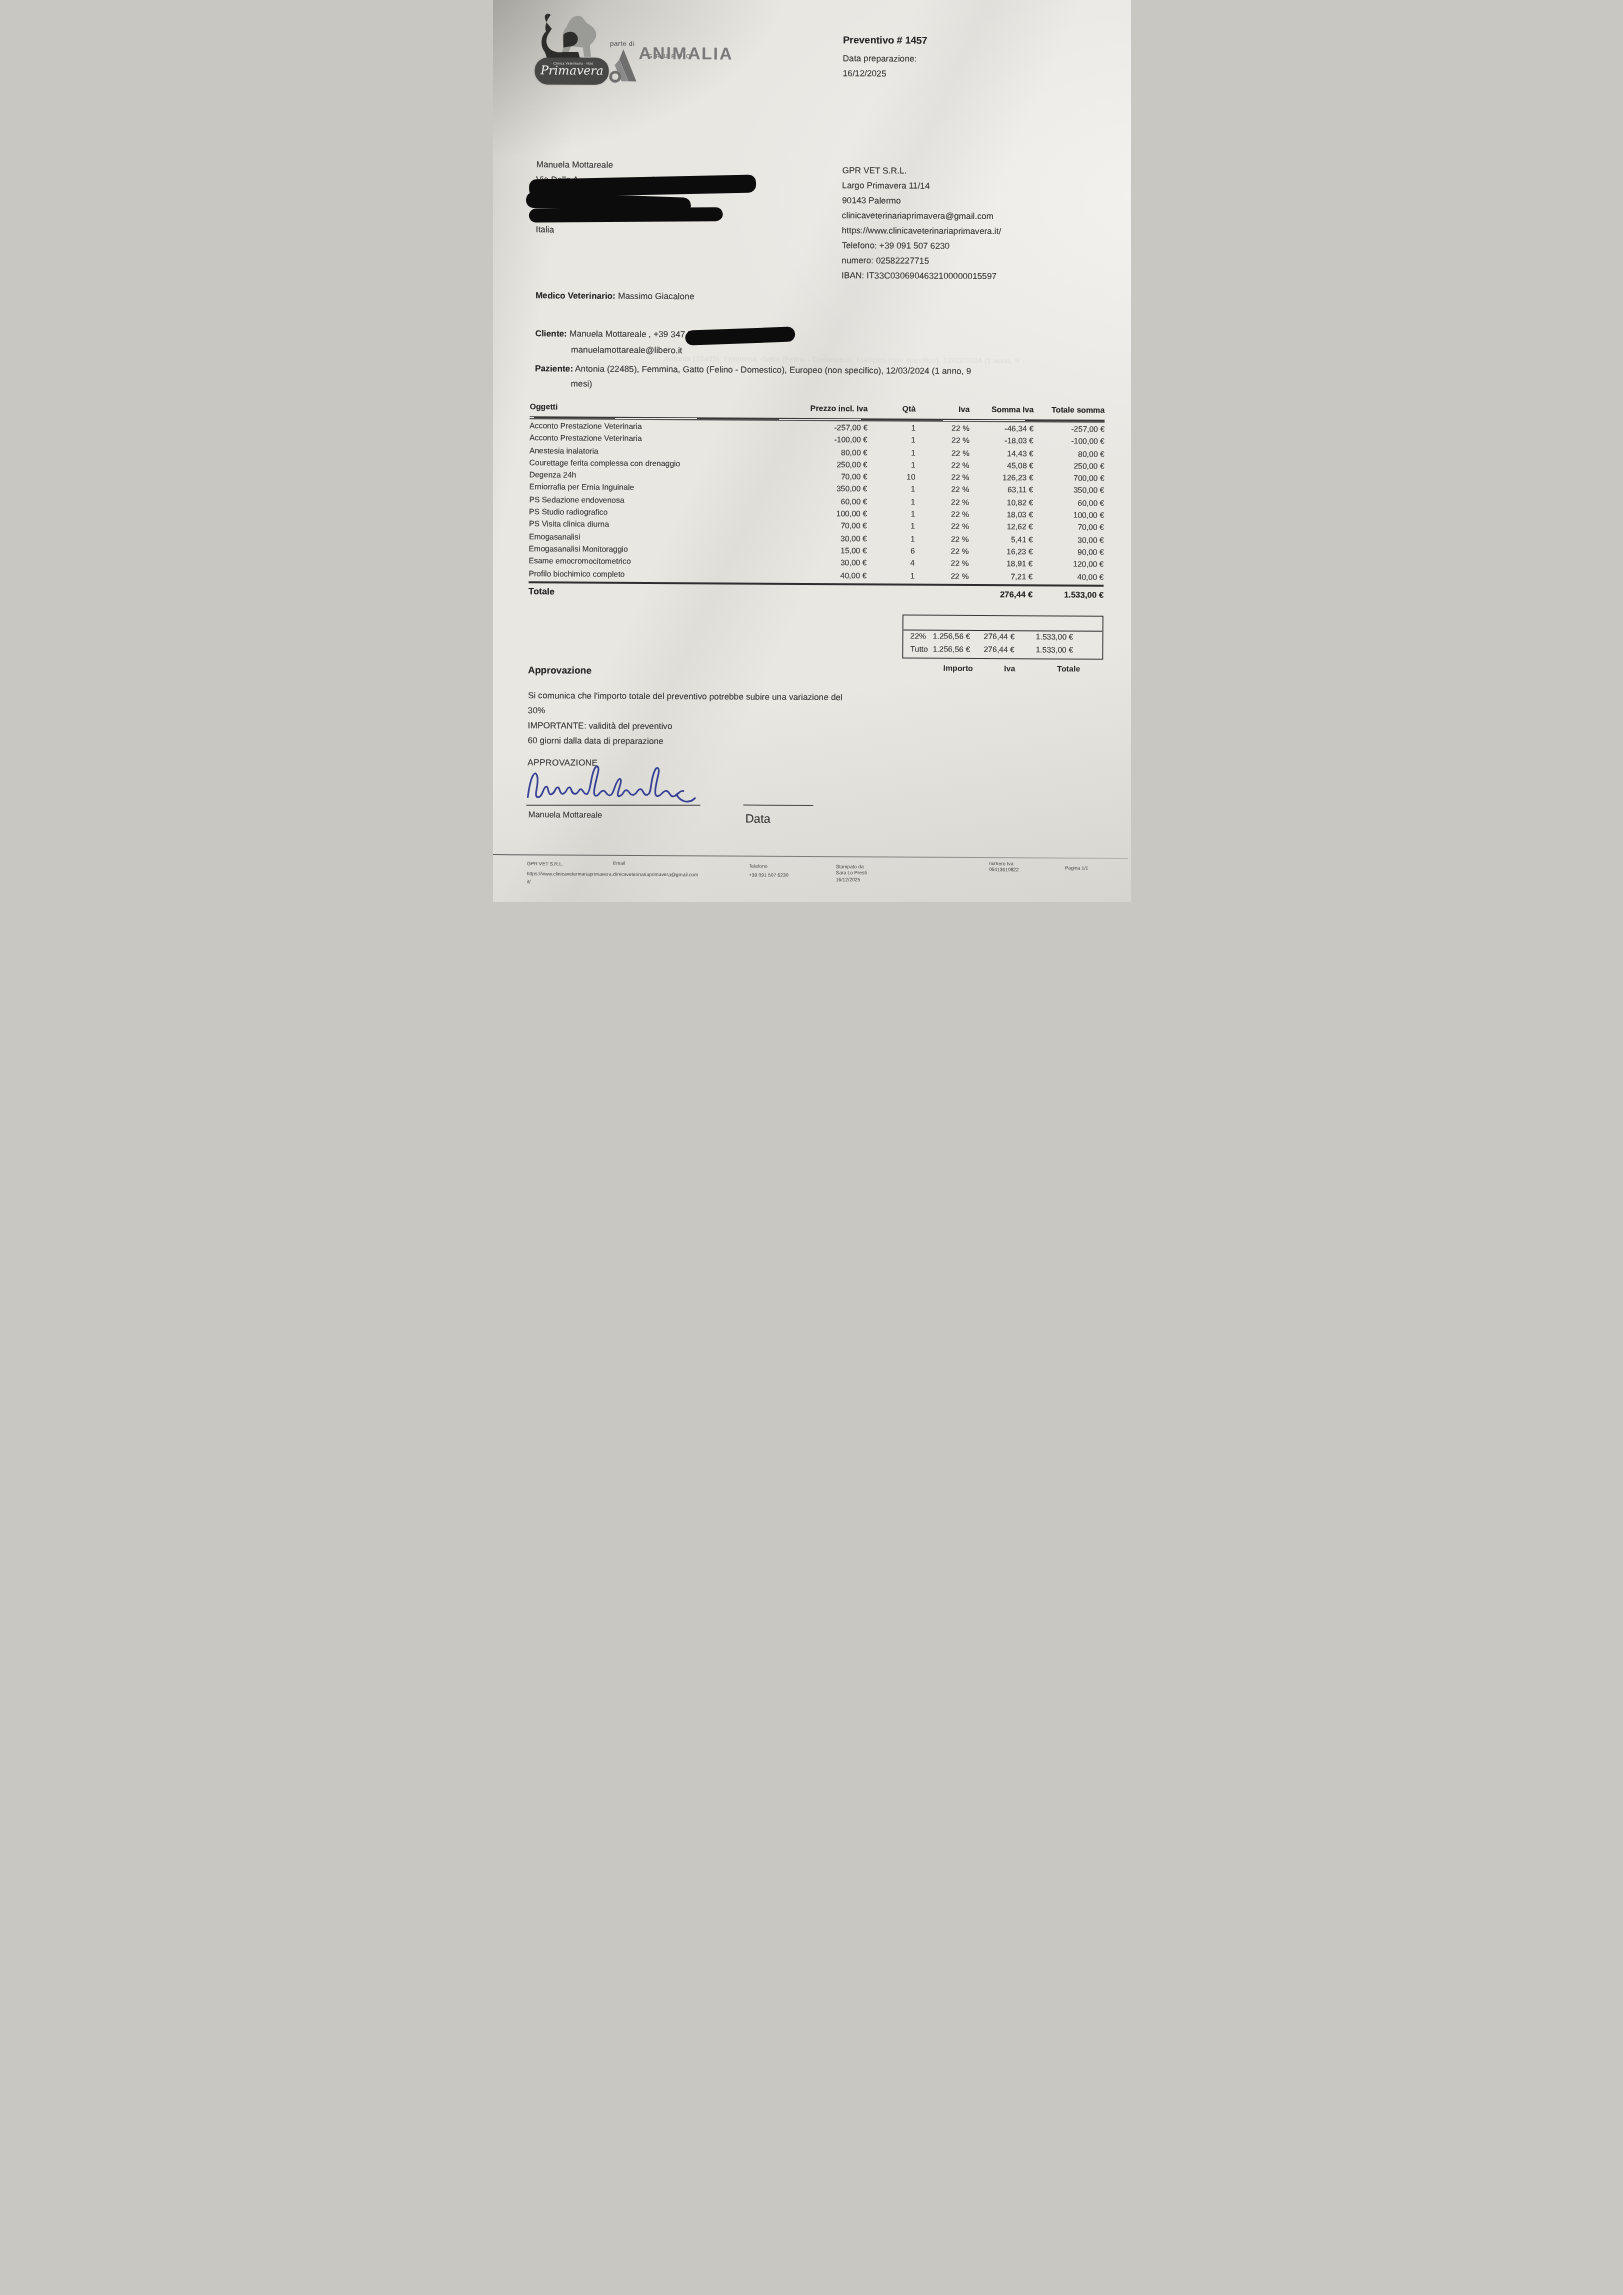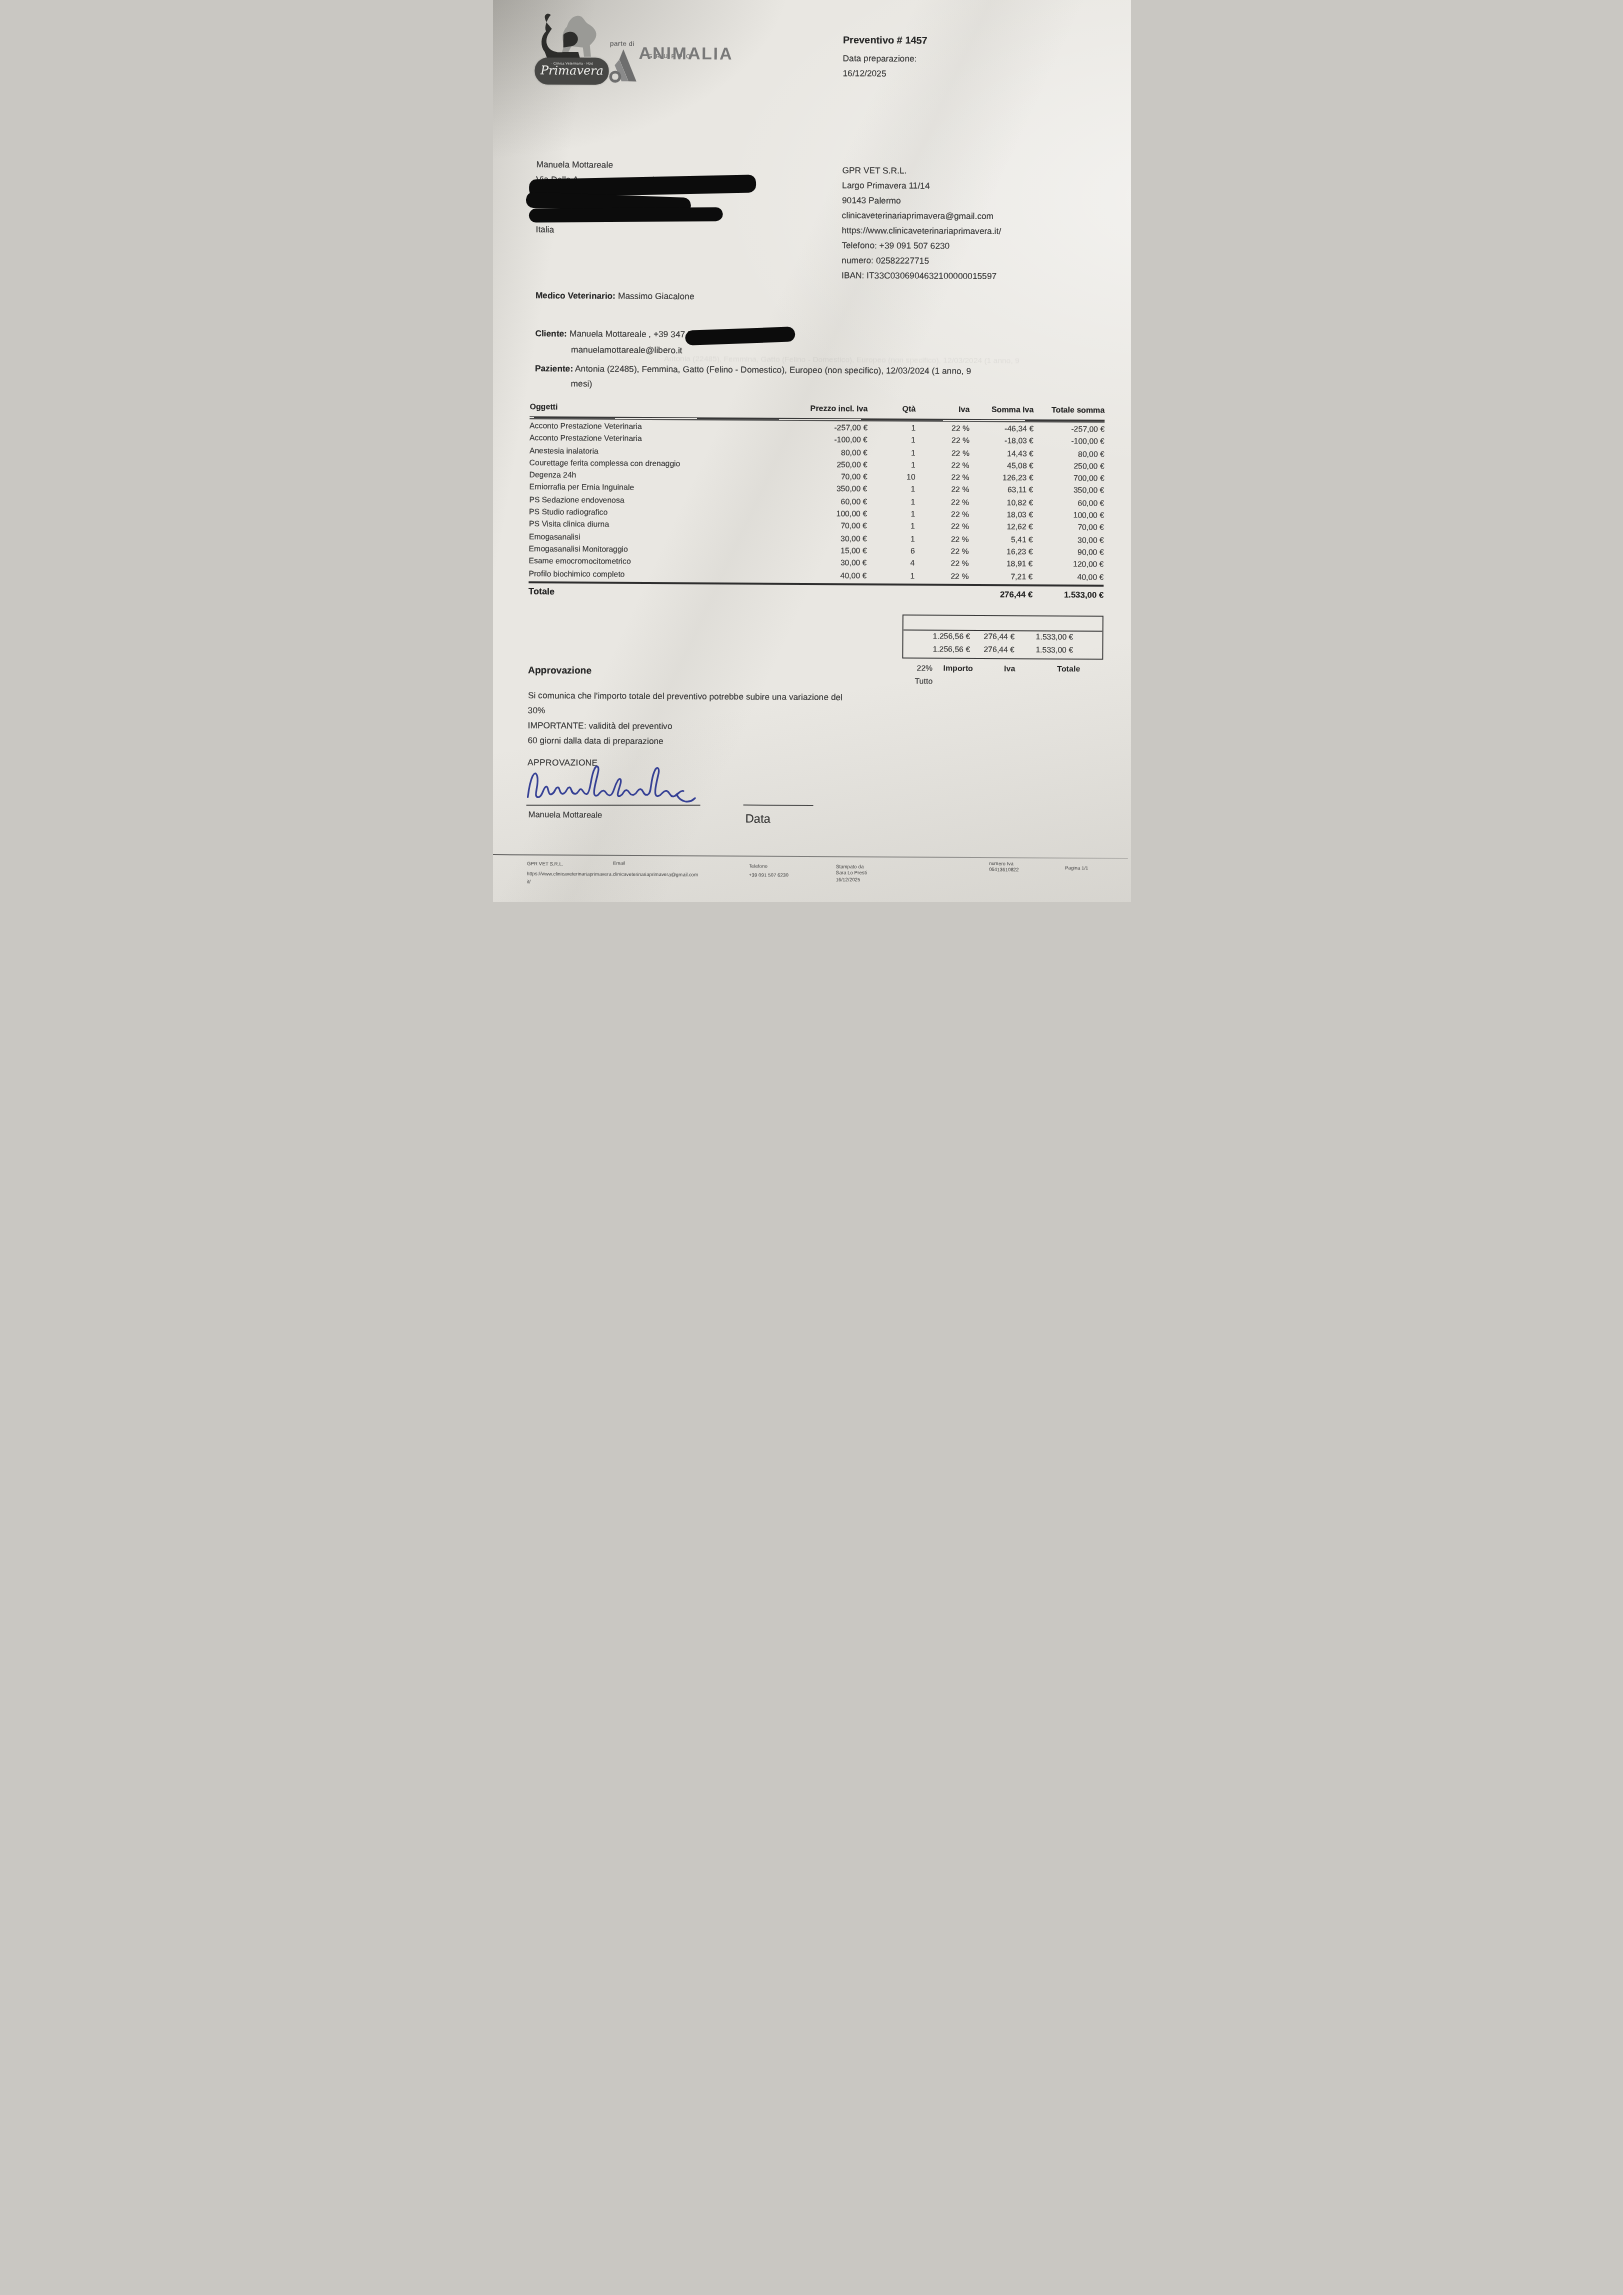--- a/index.html
+++ b/index.html
@@ -49,21 +49,21 @@
   .items-rows{left:37px;top:422px;width:575px;}
   .irow{height:12.3px;line-height:12.3px;font-size:7.9px;}
   .rule-thick{left:37px;top:583px;width:575px;height:2px;background:#2e2e2e;}
   .total-row{left:37px;top:587px;width:575px;font-size:8.4px;font-weight:bold;color:#222;height:12.7px;line-height:12.7px;}
 
   
   .sum-box{left:411px;top:614px;width:199px;border:0.9px solid #3a3a3a;background:rgba(255,255,255,.06);}
   .gridsum{display:grid;grid-template-columns:29.5px 51px 52px 66px;}
   .sum-head{height:14px;line-height:14px;font-size:8px;font-weight:bold;color:#262626;border-bottom:1.4px solid #333;text-align:center;}
   .sum-row{height:12.5px;line-height:12.5px;font-size:7.9px;}
-  .sum-row .lab{padding-left:7px;text-align:right;margin-top:32px;}
+  .sum-row .lab{padding-left:7px;text-align:left;}
   .sum-row .num{text-align:left;padding-right:4.6px;}
   .sum-head .h{text-align:center;margin-top:46px;}
 
   
   .appr-h{left:37px;top:666px;font-size:9.6px;}
   .note{left:37px;font-size:8.7px;}
   .sig-line{left:36px;top:806px;width:174px;height:1.3px;background:#3f3f3f;transform:rotate(-.3deg);}
   .data-line{left:253px;top:805px;width:70px;height:1.2px;background:#474747;}
   .sig-name{left:38px;top:811px;font-size:8.4px;}
   .data-label{left:255px;top:812px;font-size:12px;}

